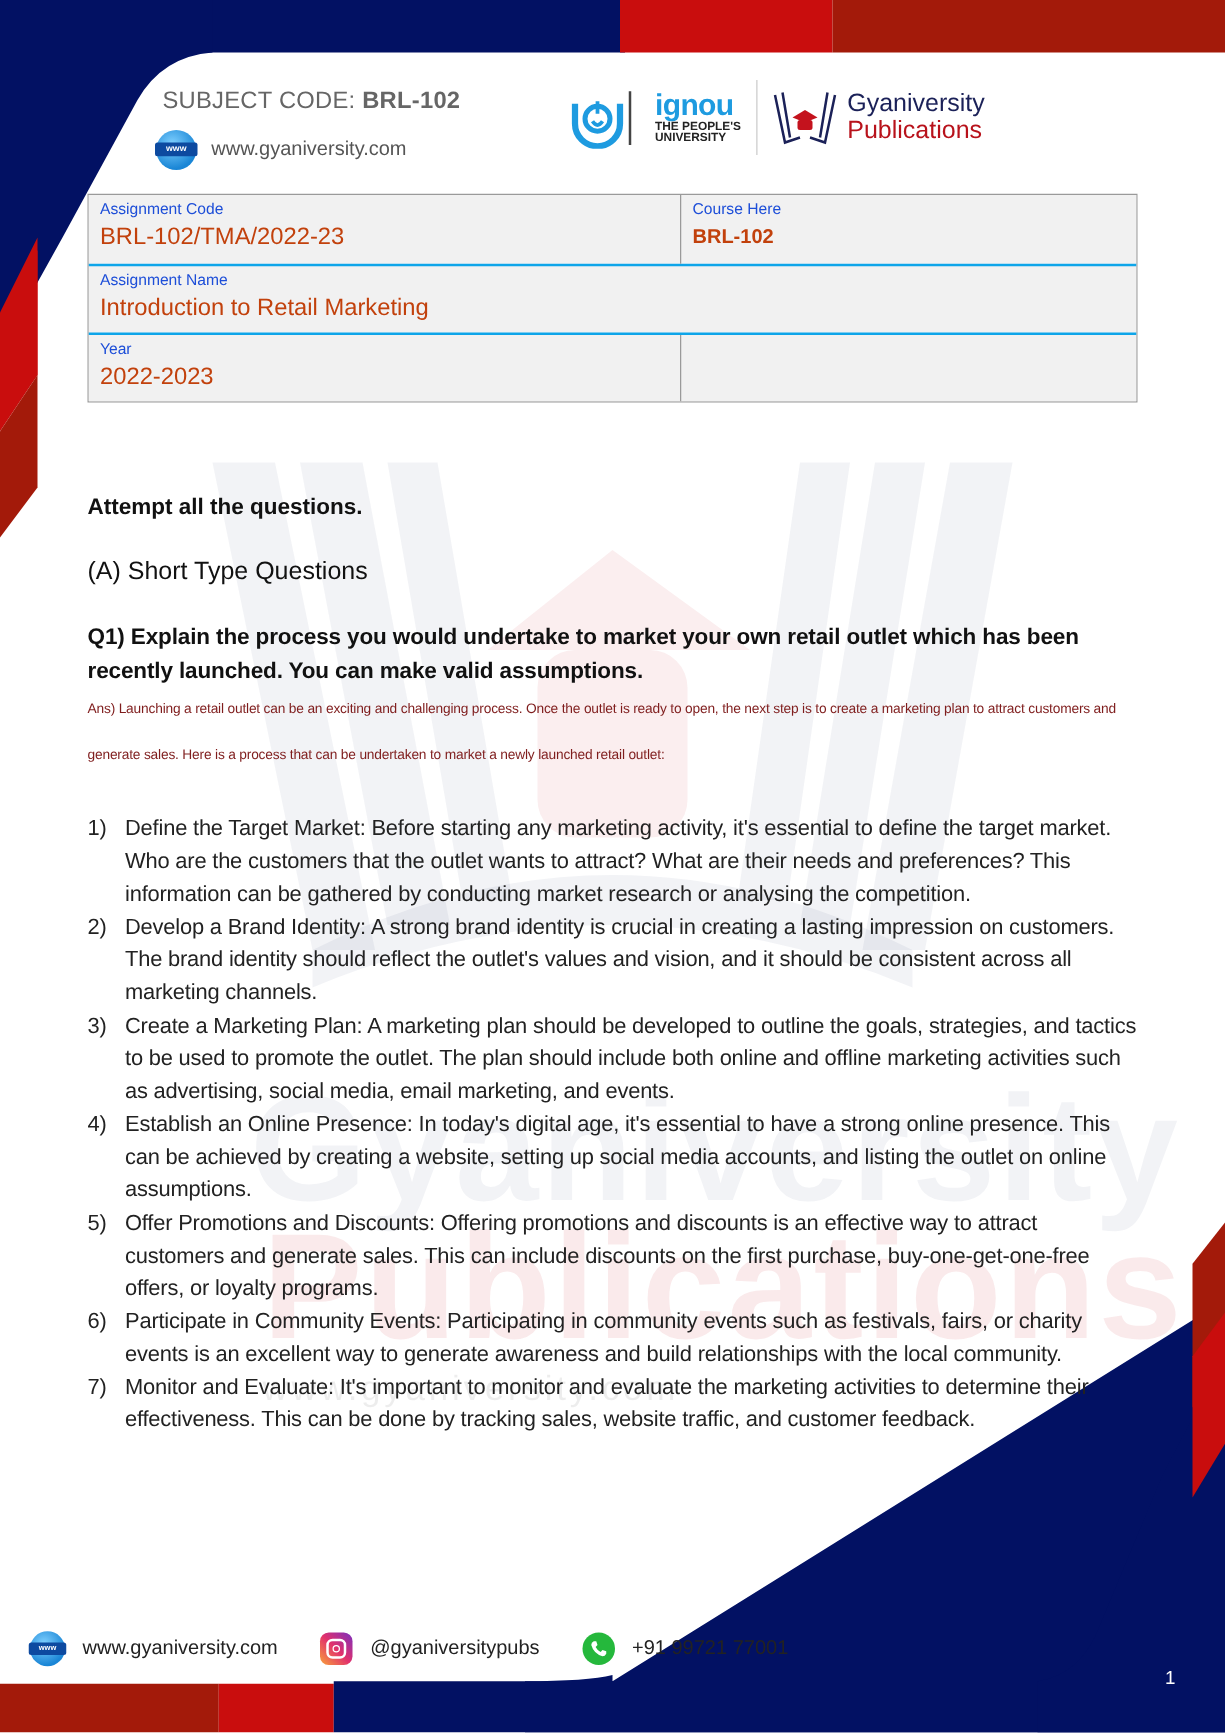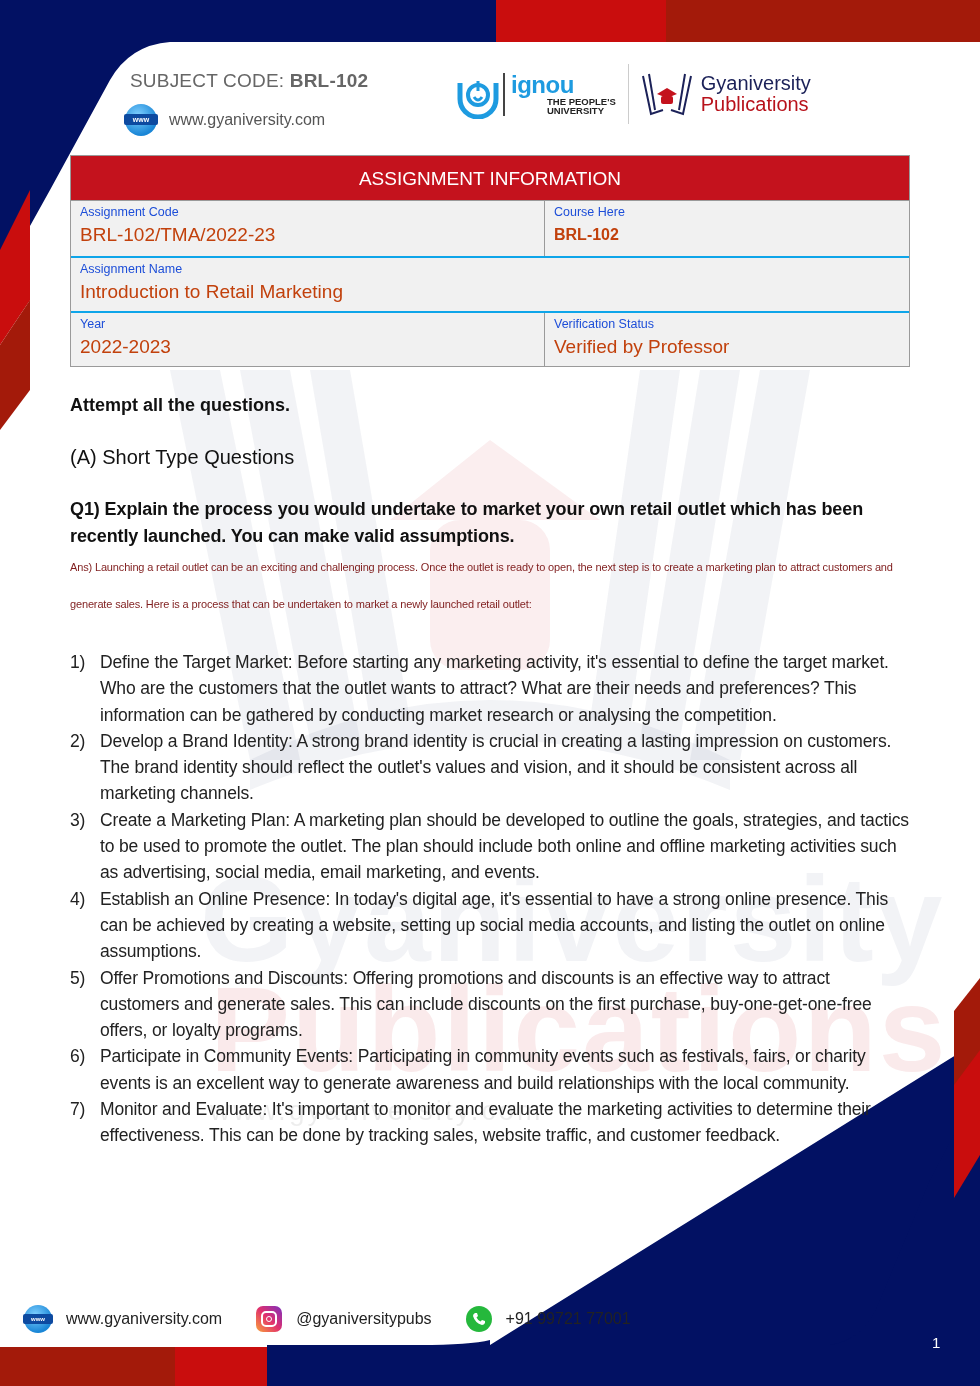--- a/index.html
+++ b/index.html
@@ -14,23 +14,23 @@
   .subject { position: absolute; left: 130px; top: 70px; font-size: 19px; color: #666; letter-spacing: 0.2px; }
   .subject b { font-weight: bold; color: #666; }
   .site-row { position: absolute; left: 125px; top: 104px; display: flex; align-items: center; gap: 12px; }
   .www-icon { width: 32px; height: 32px; border-radius: 50%; background: radial-gradient(circle at 40% 35%, #7fd0ff, #1a86d6 70%); position: relative; }
   .www-icon .band { position: absolute; left: -1px; right: -1px; top: 10px; height: 11px; background: #0d4aa0; color: #fff; font-size: 7px; font-weight: bold; text-align: center; line-height: 11px; border-radius: 2px; }
   .site-text { font-size: 16px; color: #555; }
 
   .logos { position: absolute; left: 456px; top: 64px; display: flex; align-items: center; }
   .ignou { display: flex; align-items: center; }
   .ignou-mark { width: 44px; height: 50px; position: relative; }
-  .ignou-text { border-left: 2px solid #444; padding-left: 6px; margin-left: 3px; line-height: 1; }
+  .ignou-text { border-left: 2px solid #444; padding-left: 19px; margin-left: 3px; line-height: 1; }
   .ignou-name { color: #1e9be0; font-size: 24px; font-weight: bold; letter-spacing: -0.5px; }
-  .ignou-tag { font-size: 9.5px; color: #222; font-weight: bold; margin-left: 36px; }
+  .ignou-tag { font-size: 9.5px; color: #222; font-weight: bold; }
   .logo-sep { width: 1px; height: 60px; background: #ccc; margin: 0 10px 0 12px; }
   .gyan { display: flex; align-items: center; gap: 6px; }
   .gyan-mark { width: 56px; height: 48px; }
   .gyan-name { font-size: 20px; color: #1b2158; line-height: 1.05; }
   .gyan-pub { font-size: 20px; color: #b8121b; line-height: 1.05; }
 
   
   .info { position: absolute; left: 70px; top: 155px; width: 840px; border: 1px solid #9a9a9a; }
   .info-head { background: #c4121d; color: #fff; text-align: center; font-size: 19px; height: 45px; line-height: 46px; border-bottom: 1px solid #9a9a9a; }
   .info-row { display: flex; border-top: 2px solid #0ea5e9; background: #f1f1f1; height: 55px; }
@@ -158,45 +158,40 @@
       <rect x="22" y="26" width="12" height="8" rx="2" fill="#c4121d"></rect>
     </svg>
     <div>
       <div class="gyan-name">Gyaniversity</div>
       <div class="gyan-pub">Publications</div>
     </div>
   </div>
 </div>
 
 <div class="info">
-  <div class="info-head">ASSIGNMENT INFORMATION</div>
   <div class="info-row" style="border-top:none">
     <div class="cell left">
       <div class="lbl">Assignment Code</div>
       <div class="val">BRL-102/TMA/2022-23</div>
     </div>
     <div class="cell right">
       <div class="lbl">Course Here</div>
       <div class="val bold">BRL-102</div>
     </div>
   </div>
   <div class="info-row">
     <div class="cell full">
       <div class="lbl">Assignment Name</div>
       <div class="val">Introduction to Retail Marketing</div>
     </div>
   </div>
   <div class="info-row">
     <div class="cell left">
       <div class="lbl">Year</div>
       <div class="val">2022-2023</div>
-    </div>
-    <div class="cell right">
-      <div class="lbl">Verification Status</div>
-      <div class="val">Verified by Professor</div>
     </div>
   </div>
 </div>
 
 <div class="content">
   <div class="p-bold">Attempt all the questions.</div>
   <div class="p-sec">(A) Short Type Questions</div>
   <div class="q">Q1) Explain the process you would undertake to market your own retail outlet which has been recently launched. You can make valid assumptions.</div>
   <div class="ans">Ans) Launching a retail outlet can be an exciting and challenging process. Once the outlet is ready to open, the next step is to create a marketing plan to attract customers and generate sales. Here is a process that can be undertaken to market a newly launched retail outlet:</div>
   <ol class="points">

